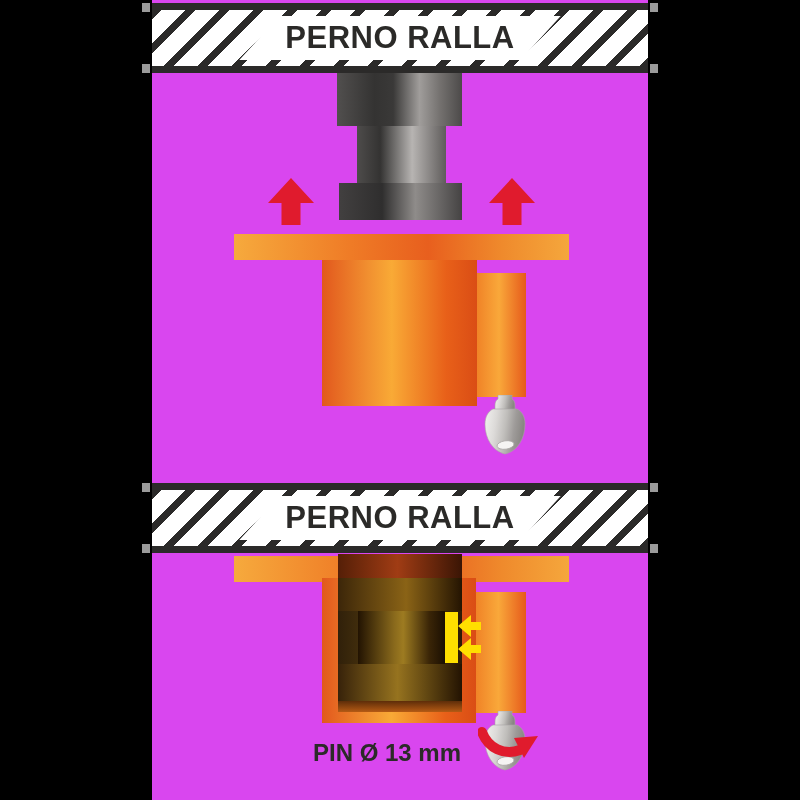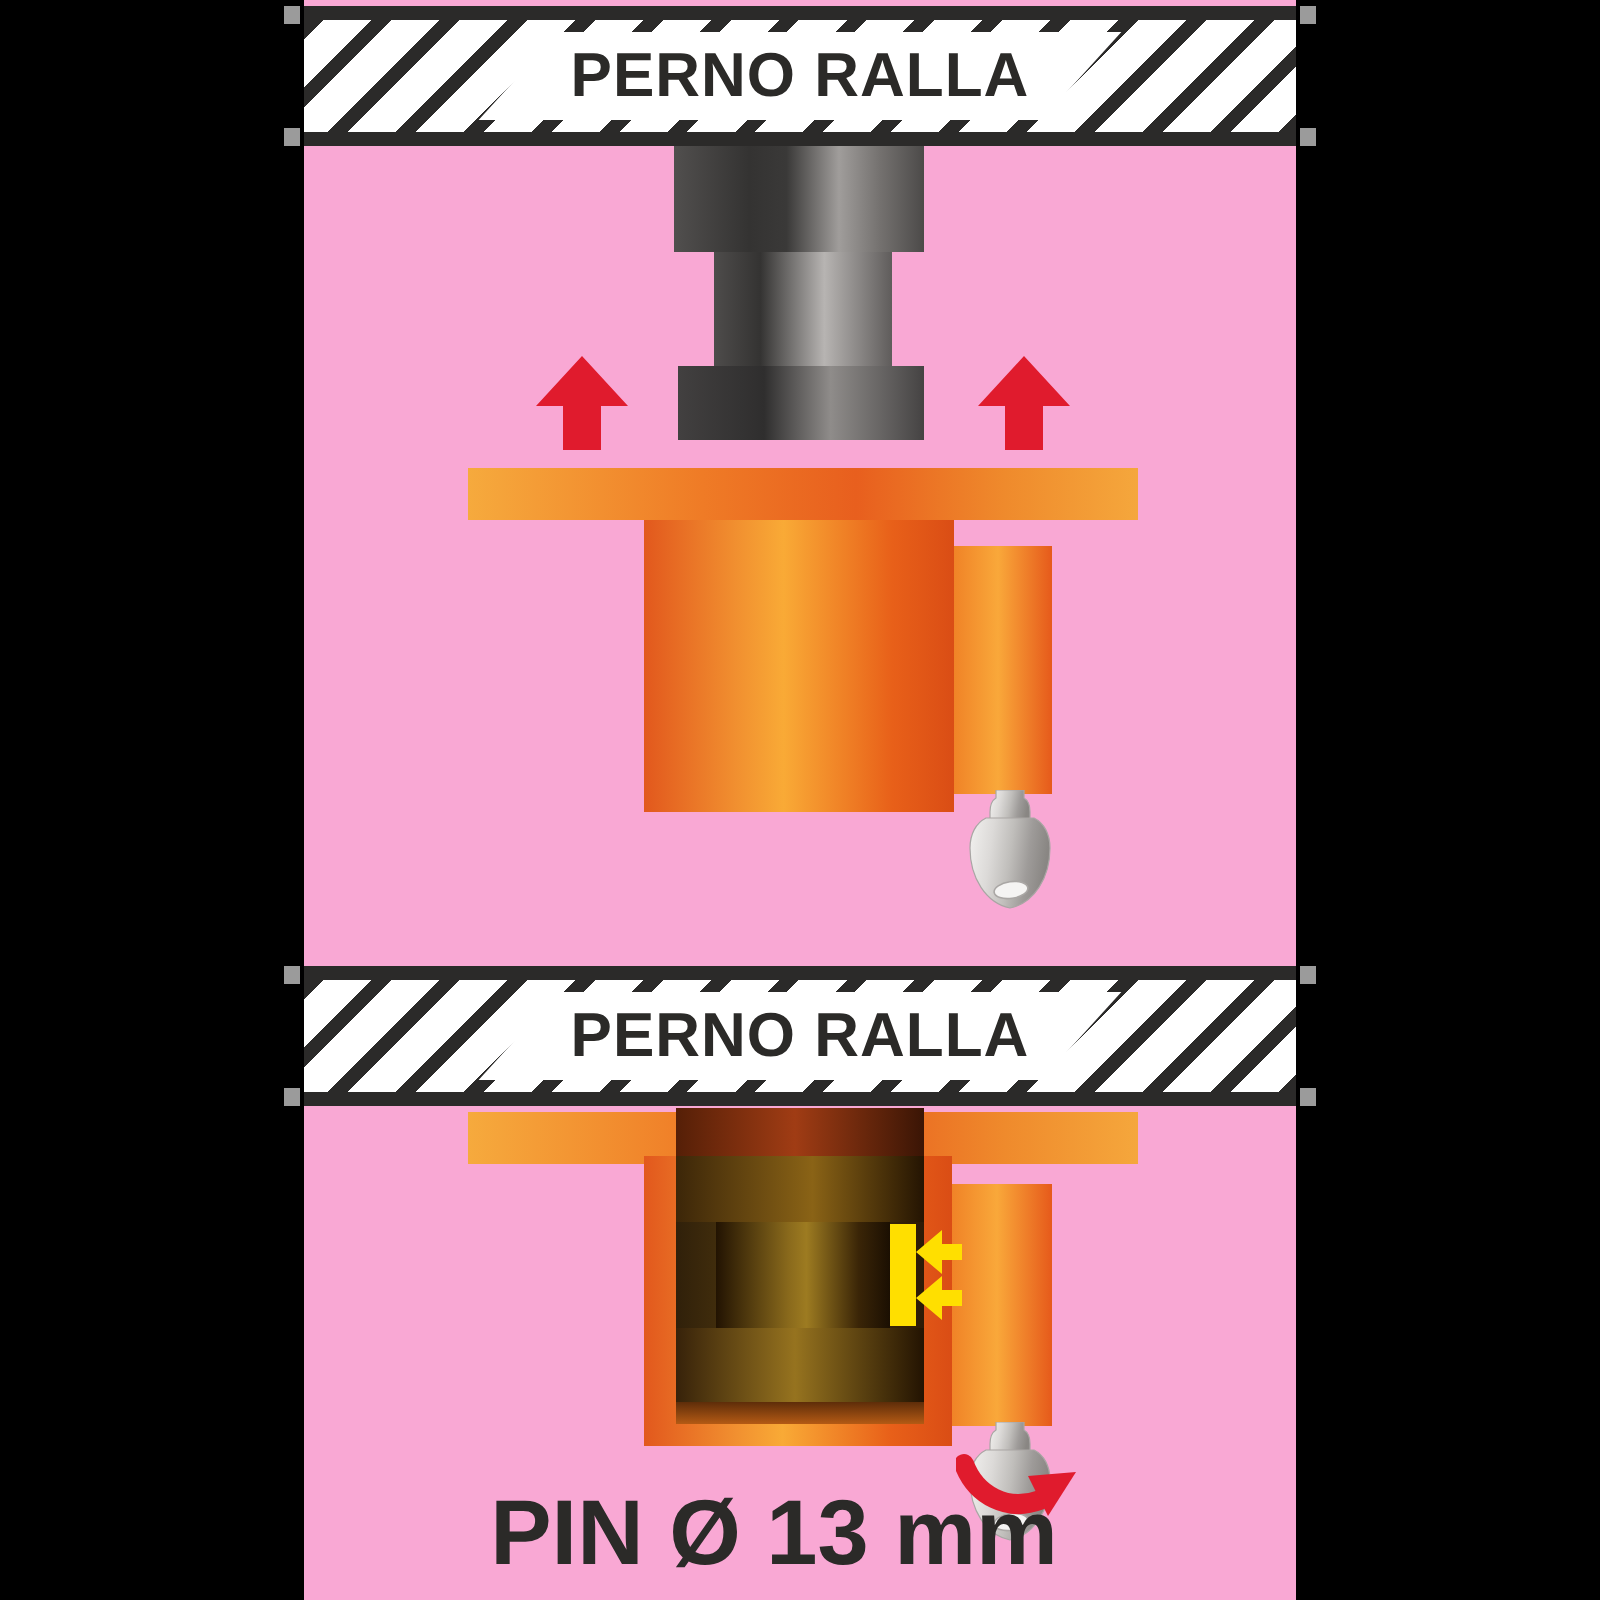--- a/index.html
+++ b/index.html
@@ -5,21 +5,21 @@
   html,body{margin:0;padding:0;}
   body{
     width:800px;height:800px;
     font-family:"Liberation Sans", sans-serif;
     background:#000;
   }
   .canvas{position:relative;width:800px;height:800px;background:#000;overflow:hidden;}
   .side-black{position:absolute;top:0;height:800px;background:#000;}
   .side-black.left{left:0;width:152px;}
   .side-black.right{left:648px;width:152px;}
-  .content{position:absolute;left:152px;top:0;width:496px;height:800px;background:#f9a8d4;}
+  .content{position:absolute;left:152px;top:0;width:496px;height:800px;background:#d946ef;}
   .abs{position:absolute;}
 
   
   .beam{
     position:absolute;left:0;width:482px;height:56px;
     padding:0 7px 0 7px;  
     border-top:7px solid #2b2a29;
     border-bottom:7px solid #2b2a29;
     background:
       repeating-linear-gradient(135deg, #2b2a29 0 7px, rgba(0,0,0,0) 7px 24px),
@@ -89,21 +89,21 @@
     left:186px;top:701px;width:124px;height:11px;
     background:linear-gradient(180deg,#5e2d09,#b45a14);
   }
   .plunger{
     left:293px;top:612px;width:13px;height:51px;
     background:#ffdf00;
   }
 
   .caption{
     left:85px;top:739px;width:300px;text-align:center;
-    font-size:46px;font-weight:bold;color:#2b2a28;white-space:nowrap;
+    font-size:24px;font-weight:bold;color:#2b2a28;white-space:nowrap;
   }
   svg{display:block;}
 </style>
 </head>
 <body>
 
 <div class="canvas">
   <div class="side-black left"></div>
   <div class="side-black right"></div>
 

